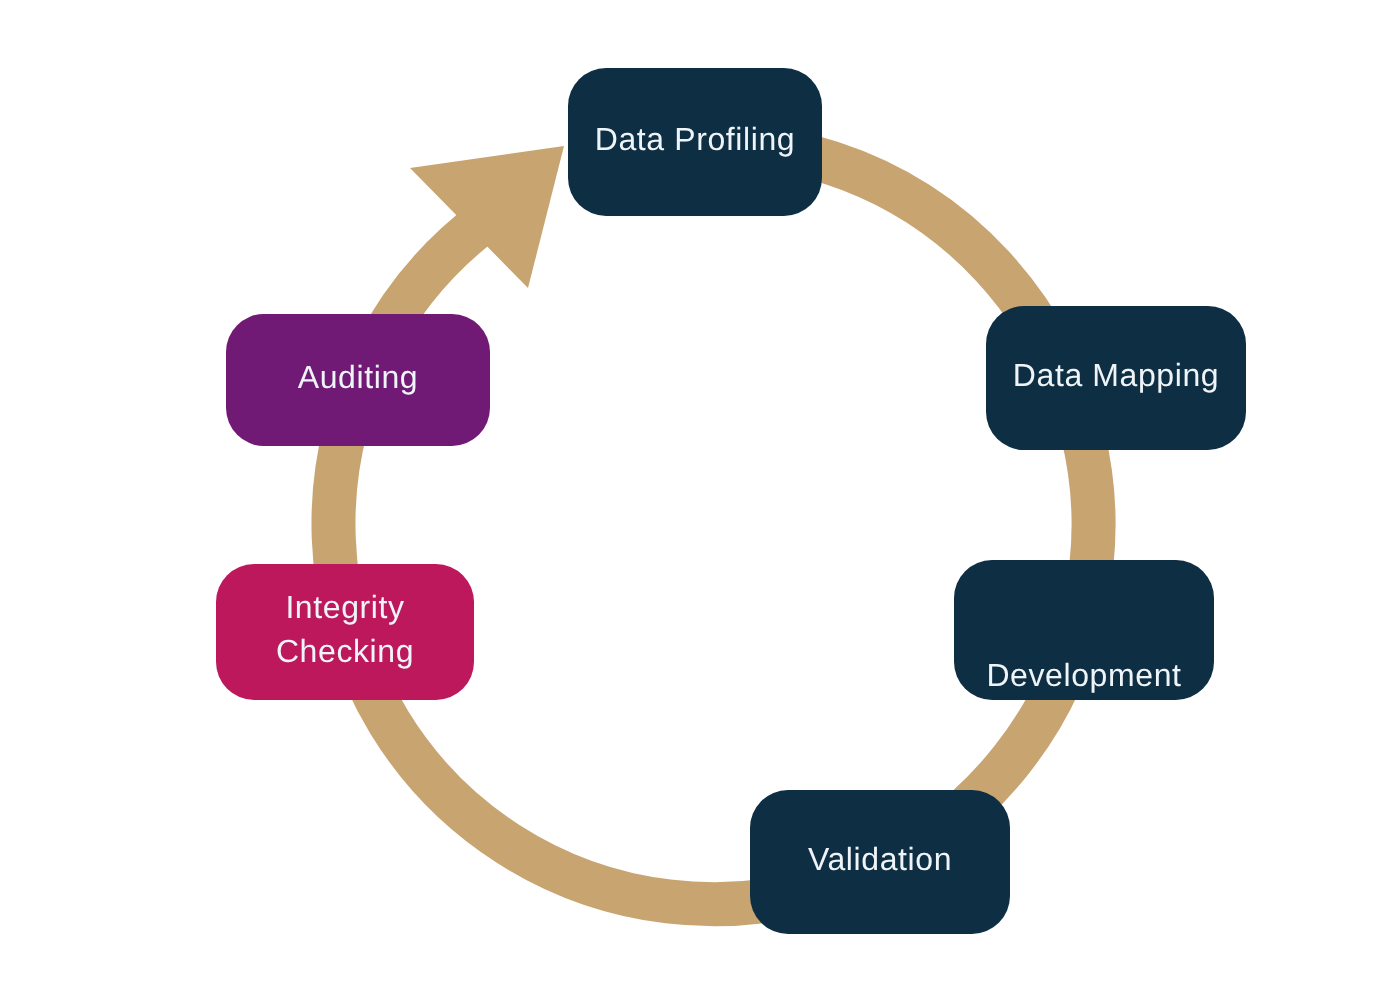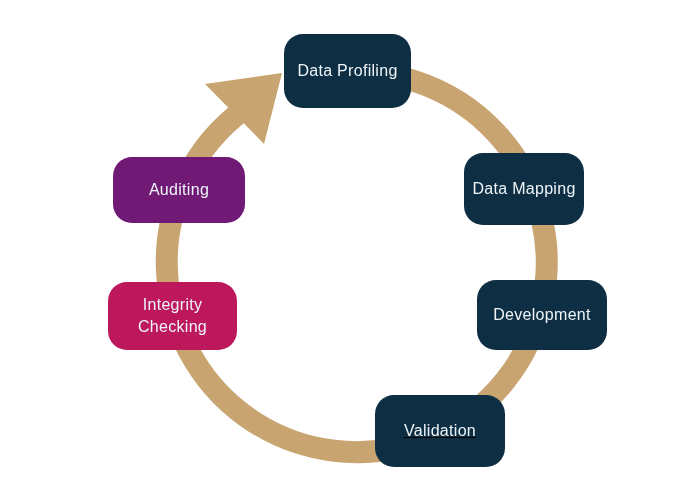--- a/index.html
+++ b/index.html
@@ -31,22 +31,22 @@
     text-align: center;
     font-size: 16px;
     font-weight: 400;
     letter-spacing: 0.3px;
     line-height: 1.35;
     padding: 0 0;
     box-sizing: border-box;
   }
   
   .n-data-profiling   { left: 284px; top: 34px;  width: 127px; height: 74px; }
-  .n-data-mapping     { left: 464px; top: 153px; width: 120px; height: 72px; }
-  .n-development      { left: 477px; top: 280px; width: 130px; height: 70px; }
+  .n-data-mapping     { left: 493px; top: 153px; width: 130px; height: 72px; }
+  .n-development      { left: 477px; top: 280px; width: 130px; height: 70px; align-items: flex-end; }
   .n-validation       { left: 375px; top: 395px; width: 130px; height: 72px; }
   .n-transformation   { left: 200px; top: 395px; width: 133px; height: 72px; }
   .n-integrity        { left: 108px; top: 282px; width: 129px; height: 68px; }
   .n-auditing         { left: 113px; top: 157px; width: 132px; height: 66px; }
 </style>
 </head>
 <body>
 
 <div class="stage" style="background: rgb(255, 255, 255);">
 
@@ -60,21 +60,21 @@
   </div>
 
   <div class="node n-data-mapping" style="background: rgb(14, 46, 67);">
     <span style="color: rgb(238, 244, 247);">Data Mapping</span>
   </div>
 
   <div class="node n-development" style="background: rgb(14, 46, 67);">
     <span style="color: rgb(238, 244, 247);">Development</span>
   </div>
 
-  <div class="node n-validation" style="background: rgb(14, 46, 67); text-decoration: underline;">
+  <div class="node n-validation" style="background: rgb(14, 46, 67);">
     <span style="color: rgb(238, 244, 247);">Validation</span>
   </div>
 
 
   <div class="node n-integrity" style="background: #be185d;">
     <span style="color: rgb(238, 244, 247);">Integrity Checking</span>
   </div>
 
   <div class="node n-auditing" style="background: #701a75;">
     <span style="color: rgb(238, 244, 247);">Auditing</span>

